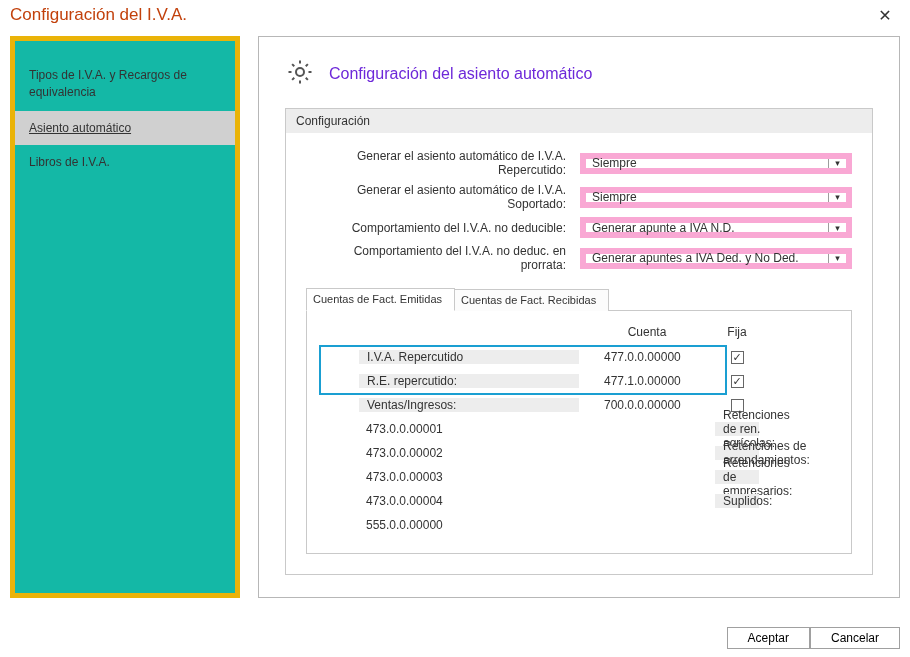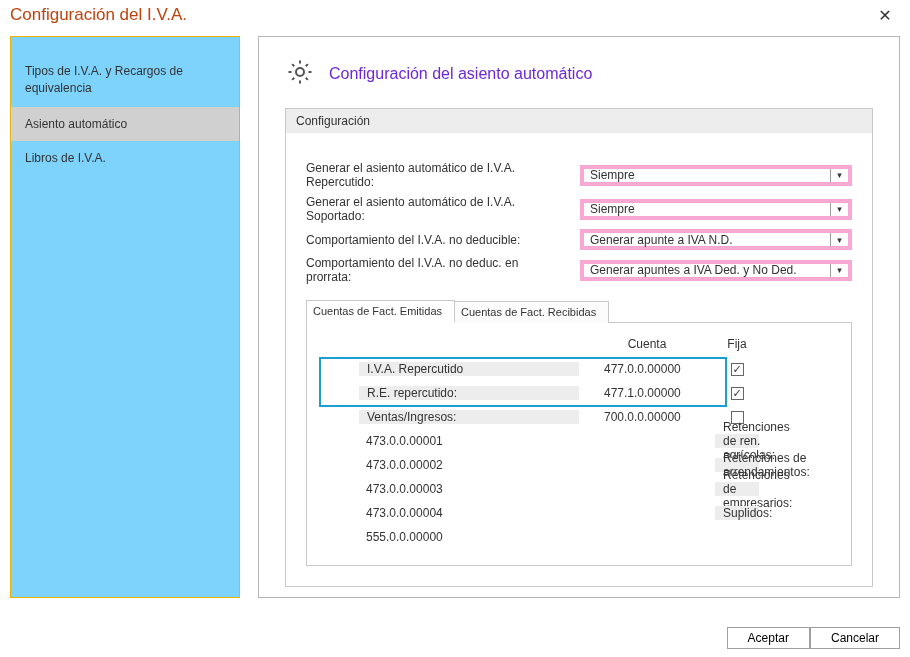--- a/index.html
+++ b/index.html
@@ -28,32 +28,32 @@
       font-family: inherit; font-size:16px; cursor:default;
     }
     .dialog-body {
       display: flex;
       gap: 18px;
       padding: 8px 10px 10px 10px;
       height: 580px;
     }
     .sidebar {
       width: 230px;
-      border: 1px solid #eab308;
-      background: #7dd3fc;
+      border: 5px solid #eab308;
+      background: #14b8a6;
       padding: 16px 0 12px 0;
       overflow: hidden;
     }
     .sidebar-item {
       padding: 10px 14px;
       font-size: 12px;
       cursor: default;
     }
     .sidebar-item.two-line { line-height: 1.4; }
-    .sidebar-item.selected { background: #d0d0d0; }
+    .sidebar-item.selected { background: #d0d0d0; text-decoration: underline; }
     .main {
       flex: 1;
       border: 1px solid #b7b7b7;
       background: #fff;
       padding: 20px 26px 20px 26px;
       overflow: auto;
       position: relative;
     }
     .section-header {
       display: flex;
@@ -66,31 +66,32 @@
     .inner-panel {
       border: 1px solid #c9c9c9;
       background: #fff;
     }
     .panel-subhead {
       background: #ededed;
       padding: 5px 10px;
       font-size: 12px;
     }
     .form-rows {
-      padding: 28px 20px 8px 20px;
+      padding: 16px 20px 8px 20px;
       display: grid;
       grid-template-columns: 260px 1fr;
       row-gap: 6px;
       column-gap: 14px;
       align-items: center;
+      text-align: right;
     }
     .form-label { font-size: 12px; }
     .combo {
       display:flex; align-items:center; justify-content:space-between;
-      border: 4px solid #f9a8d4;
+      border: 6px solid #f9a8d4;
       height: 21px;
       background: #fff;
       padding: 0 0 0 6px;
       font-size: 12px;
     }
     .combo .arrow-btn {
       width:18px; height:100%;
       border-left:1px solid #9d9d9d;
       display:flex; align-items:center; justify-content:center;
       font-size:9px;

